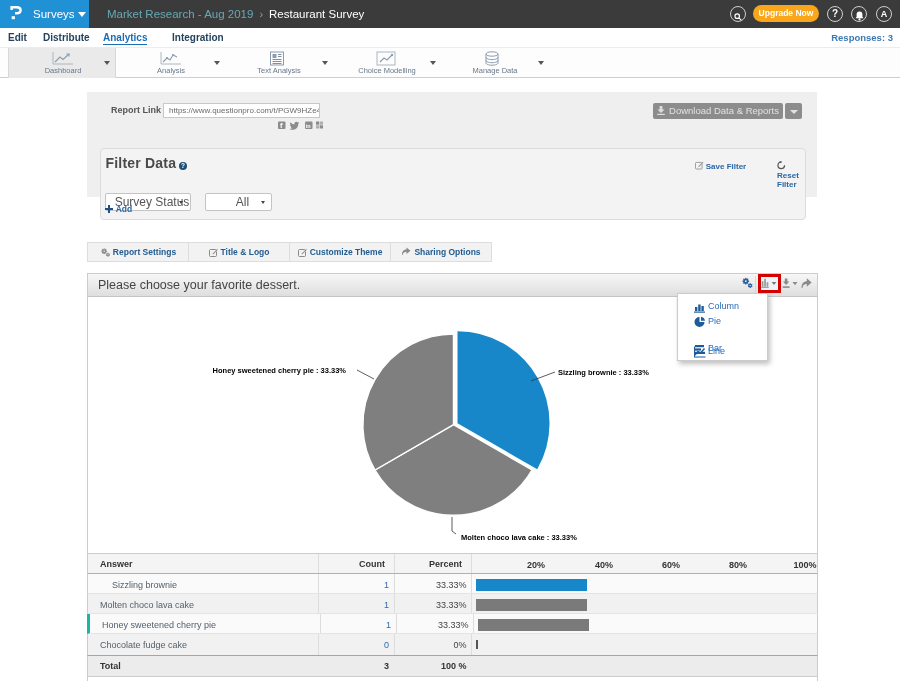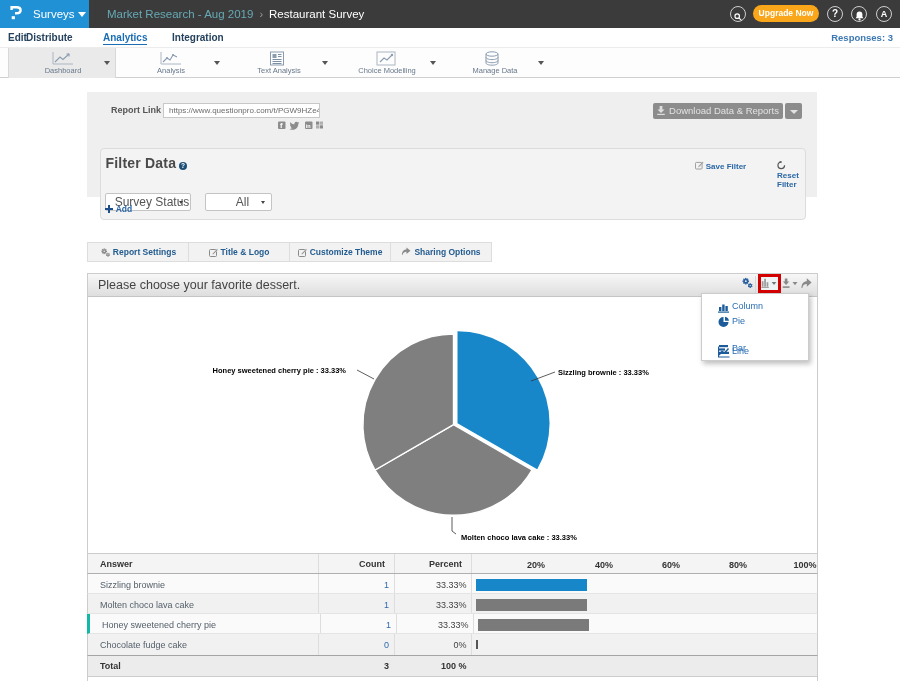--- a/index.html
+++ b/index.html
@@ -52,21 +52,21 @@
 
 .tab { position:absolute; top:242px; height:20px; background:#f2f2f2; border:1px solid #ddd; color:#235c90; font-size:8.5px; font-weight:bold; text-align:center; line-height:18px; }
 
 
 #panel { left:87px; top:273px; width:731px; height:412px; border:1px solid #ccc; background:#fff; }
 #phead { position:absolute; left:0; top:0; width:729px; height:23px; background:linear-gradient(#f7f7f7,#dedede); border-bottom:1px solid #c5c5c5; }
 #phead .t { position:absolute; left:10px; top:4px; font-size:12.5px; color:#444; }
 #redbox { left:758px; top:274px; width:23px; height:19px; border:3px solid #d40000; background:#eef3f5; }
 
 
-#ddown { left:677px; top:293px; width:108px; height:68px; background:#fff; border:1px solid #ccc; box-shadow:2px 3px 5px rgba(0,0,0,.25);margin-left:24px; }
+#ddown { left:677px; top:293px; width:91px; height:68px; background:#fff; border:1px solid #ccc; box-shadow:2px 3px 5px rgba(0,0,0,.25); }
 #ddown .it { position:absolute; left:16px; height:13px; color:#2a6db5; font-size:9px; line-height:13px; }
 #ddown svg { position:absolute; left:-0px; top:1px; }
 #ddown .it span { margin-left:14px; }
 
 
 .plabel { position:absolute; font-size:7.5px; font-weight:bold; color:#000; white-space:nowrap; }
 
 
 .trow { position:absolute; left:87px; width:731px; }
 .cell { position:absolute; font-size:9px; }
@@ -97,21 +97,21 @@
   <div class="circ" style="left:827px; font-size:10px; font-weight:bold; line-height:14px;">?</div>
   <div class="circ" style="left:851px;"><svg width="9" height="10" viewBox="0 0 9 10" style="margin-top:2.5px;">
         <path d="M4.5,0.5 C2.6,0.5 1.6,1.8 1.6,3.5 L1.6,5.8 L0.6,7.2 L8.4,7.2 L7.4,5.8 L7.4,3.5 C7.4,1.8 6.4,0.5 4.5,0.5 Z" fill="#fff"></path>
         <circle cx="4.5" cy="8.4" r="1.1" fill="#fff"></circle>
       </svg></div>
   <div class="circ" style="left:876px; font-size:9px; font-weight:bold; line-height:14px;">A</div>
 </div>
 
 <div class="abs" id="nav">
   <span style="left:8px;">Edit</span>
-  <span style="left:26px;">Distribute</span>
+  <span style="left:43px;">Distribute</span>
   <span class="an" style="left:103px;">Analytics</span>
   <span style="left:172px;">Integration</span>
   <span id="resp">Responses: 3</span>
 </div>
 
 <div class="abs" id="toolbar">
   <div class="titem" id="ti1" style="left:8px;">
     <svg width="22" height="14" viewBox="0 0 22 14">
         <path d="M3,11 L8,6 L11,8.5 L17,3" stroke="#8b9cb0" stroke-width="1.1" fill="none"></path>
         <path d="M14.5,3 L17,3 L17,5.5" stroke="#8b9cb0" stroke-width="1.1" fill="none"></path>
@@ -336,21 +336,21 @@
   <div class="vline" style="left:229.5px;"></div>
   <div class="vline" style="left:305.5px;"></div>
   <div class="vline" style="left:382.5px;"></div>
   <span class="gpct" style="left:428px;">20%</span>
   <span class="gpct" style="left:496px;">40%</span>
   <span class="gpct" style="left:563px;">60%</span>
   <span class="gpct" style="left:630px;">80%</span>
   <span class="gpct" style="left:697px;">100%</span>
 </div>
 <div class="trow" style="top:574px; height:20px; background:#fafafa; border-bottom:1px solid #e4e4e4; border-left:1px solid #ccc; border-right:1px solid #ccc;">
-  <span class="cell" style="left:12px; top:6px; color:#55606a;">Sizzling brownie</span>
+  <span class="cell" style="left:24px; top:6px; color:#55606a;">Sizzling brownie</span>
   <span class="cell r" style="left:240px; top:6px; width:61px; color:#2f6bac;">1</span>
   <span class="cell r" style="left:315px; top:6px; width:63.5px; color:#444;">33.33%</span>
   <div class="vline" style="left:229.5px;"></div>
     <div class="vline" style="left:305.5px;"></div>
     <div class="vline" style="left:382.5px;"></div>
   <div class="bar" style="top:5px; width:111px; background:#1787c9;"></div>
 </div>
 <div class="trow" style="top:594px; height:20px; background:#f1f1f1; border-bottom:1px solid #e4e4e4; border-left:1px solid #ccc; border-right:1px solid #ccc;">
   <span class="cell" style="left:12px; top:6px; color:#55606a;">Molten choco lava cake</span>
   <span class="cell r" style="left:240px; top:6px; width:61px; color:#2f6bac;">1</span>

